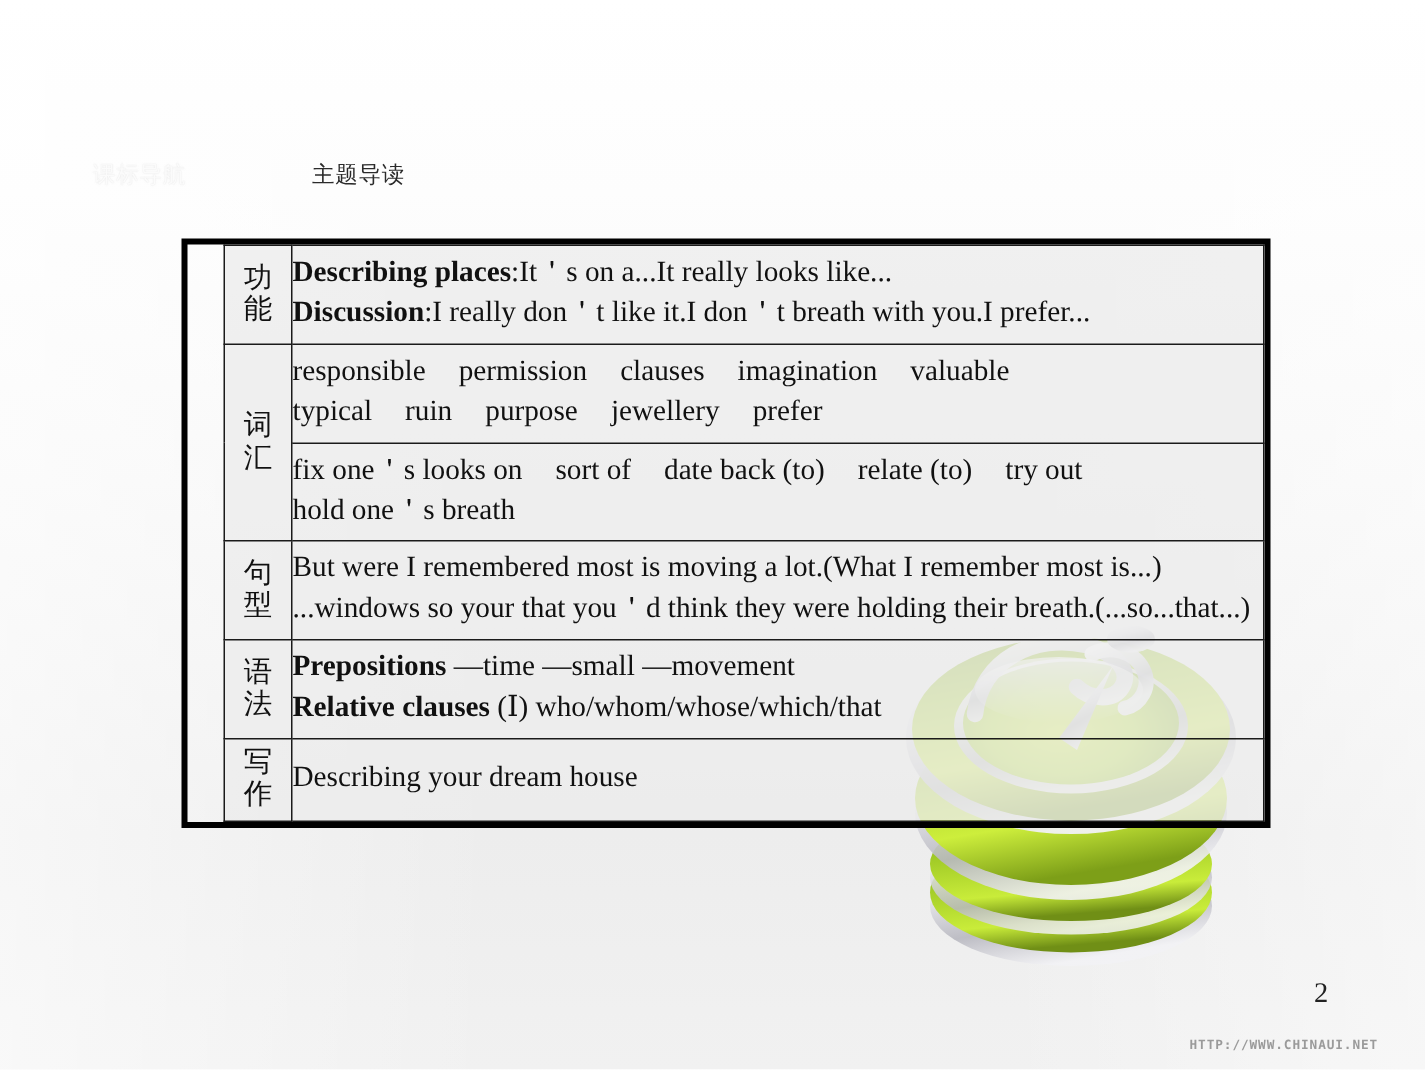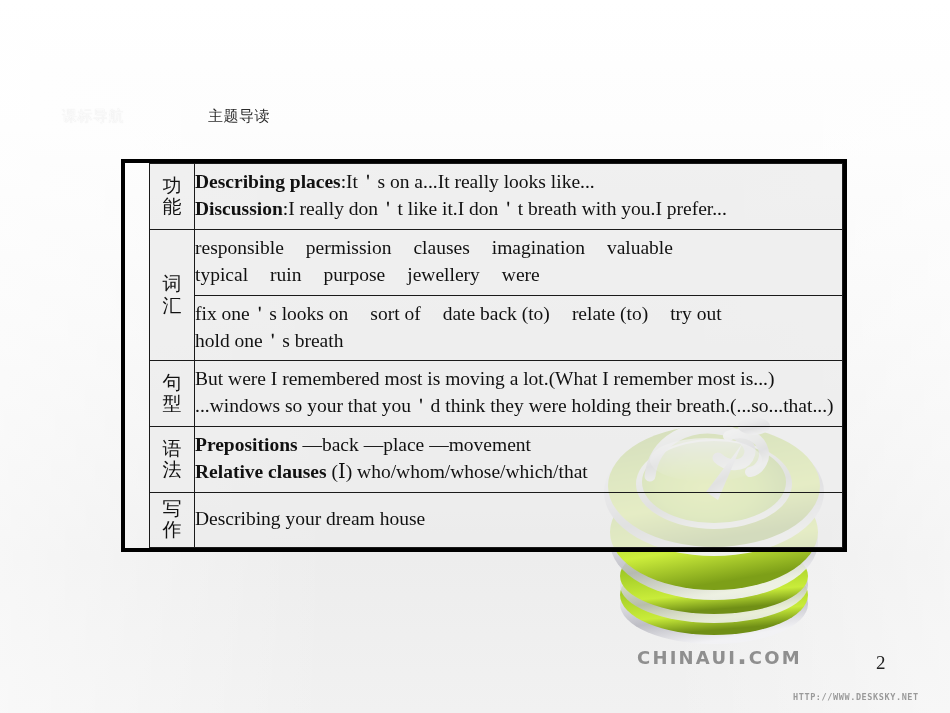--- a/index.html
+++ b/index.html
@@ -248,21 +248,21 @@
 
         <tr>
           <td class="label" rowspan="2">
             <span class="lbl">词汇</span>
           </td>
           <td class="body">
             <p class="wordlist">
               <span>responsible</span><span>permission</span><span>clauses</span><span>imagination</span><span>valuable</span>
             </p>
             <p class="wordlist">
-              <span>typical</span><span>ruin</span><span>purpose</span><span>jewellery</span><span>were</span>
+              <span>typical</span><span>ruin</span><span>purpose</span><span>jewellery</span><span>prefer</span>
             </p>
           </td>
         </tr>
         <tr>
           <td class="body">
             <p class="wordlist">
               <span>fix one＇s looks on</span><span>sort of</span><span>date back (to)</span><span>relate (to)</span><span>try out</span><span>hold one＇s breath</span>
             </p>
           </td>
         </tr>
@@ -275,34 +275,33 @@
             <p>But were I remembered most is moving a lot.(What I remember most is...)</p>
             <p>...windows so your that you＇d think they were holding their breath.(...so...that...)</p>
           </td>
         </tr>
 
         <tr>
           <td class="label">
             <span class="lbl">语法</span>
           </td>
           <td class="body">
-            <p><span class="b">Prepositions</span><span> —back —place —movement</span></p>
+            <p><span class="b">Prepositions</span><span> —time —small —movement</span></p>
             <p><span class="b">Relative clauses</span><span> (Ⅰ) who/whom/whose/which/that</span></p>
           </td>
         </tr>
 
         <tr>
           <td class="label">
             <span class="lbl">写作</span>
           </td>
           <td class="body">
             <p>Describing your dream house</p>
           </td>
         </tr>
       </tbody>
     </table>
   </div>
 
-  <div class="chinaui">CHINAUI.COM</div>
   <div class="pagenum">2</div>
-  <div class="deskurl">HTTP://WWW.DESKSKY.NET</div>
+  <div class="deskurl">HTTP://WWW.CHINAUI.NET</div>
 
 </div>
 
 </body></html>

